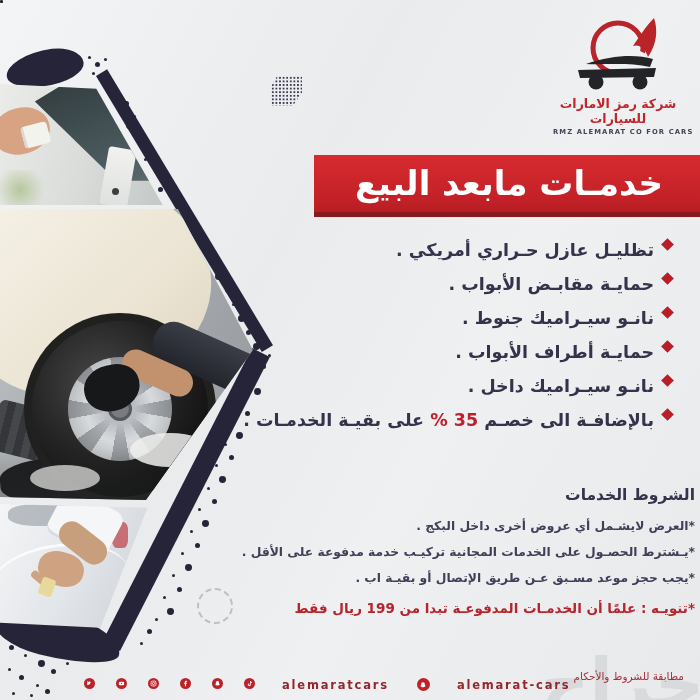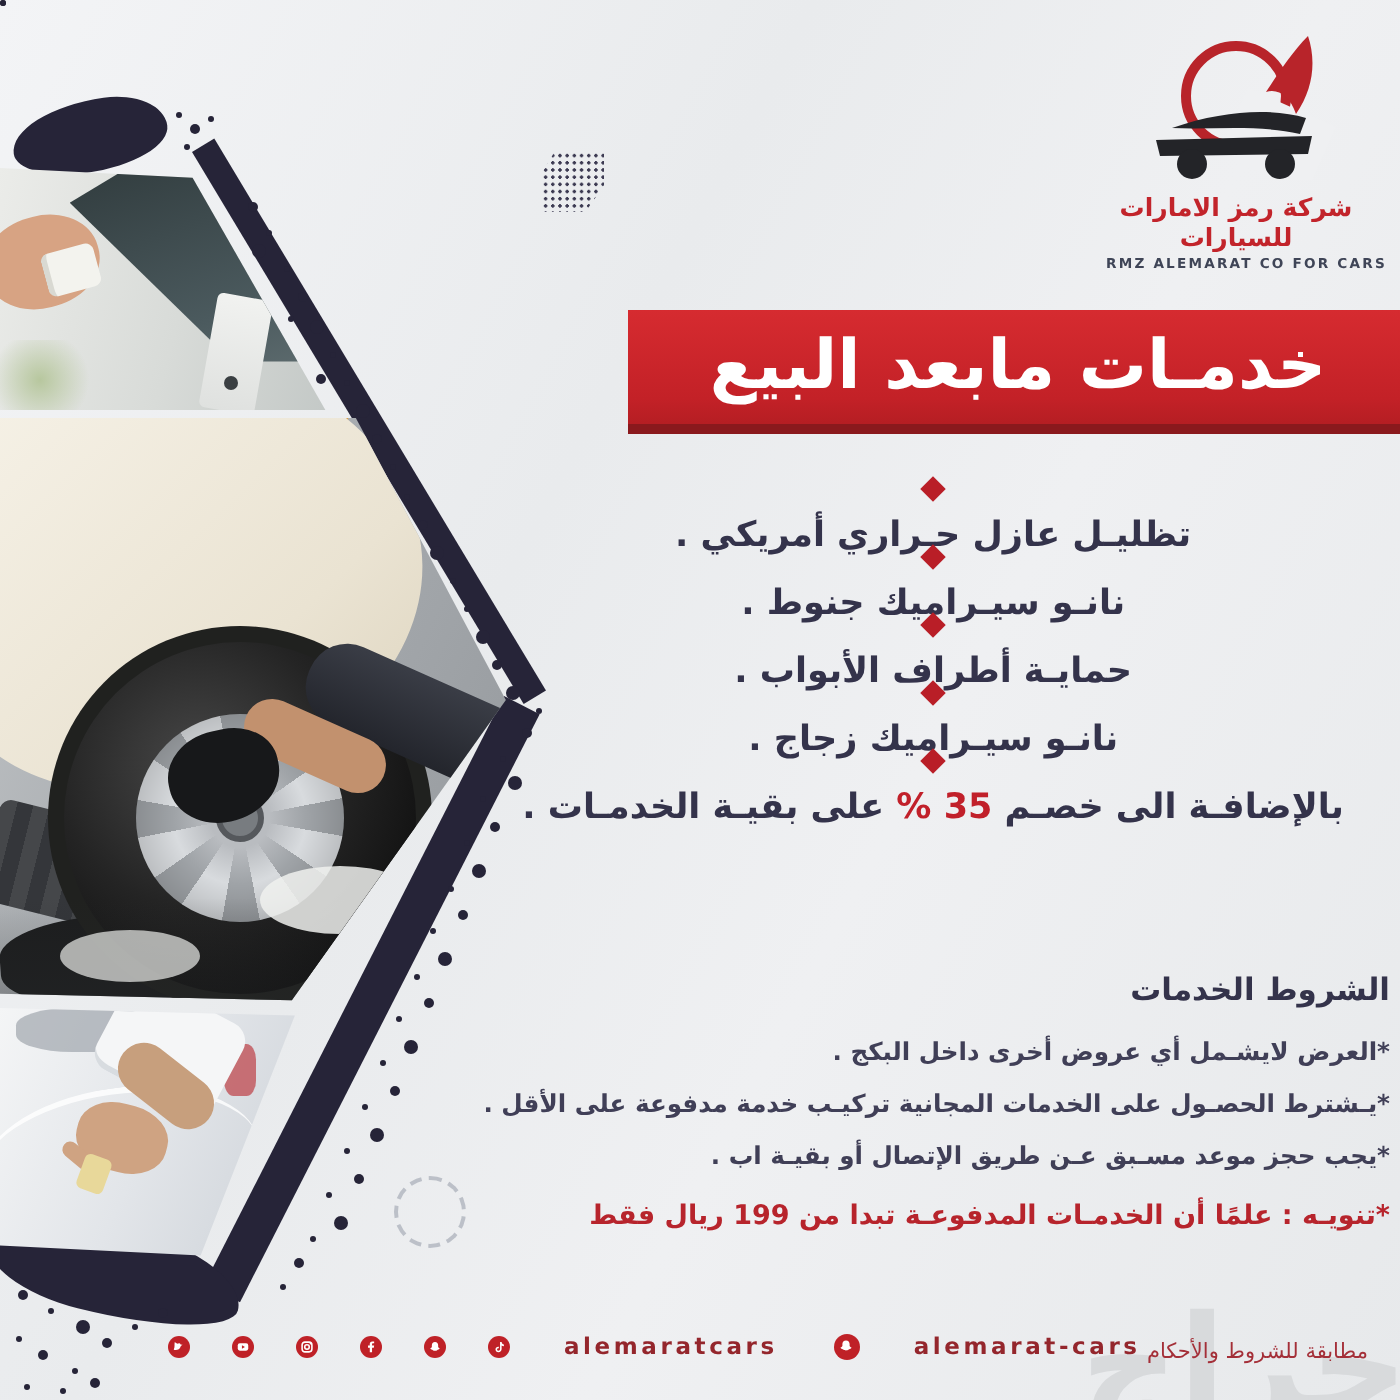--- a/index.html
+++ b/index.html
@@ -96,35 +96,35 @@
   .logo-name-en{color:#3f4557;font-size:6.8px;font-weight:bold;letter-spacing:1.1px;margin-top:2px;white-space:nowrap;}
 
   
   .banner{left:314px;top:155px;width:390px;height:57px;direction:rtl;text-align:center;
     background:linear-gradient(180deg,#d62b30 0%,#c32127 78%,#b51e23 100%);
     border-bottom:5px solid #8a191d;}
   .banner-title{color:#ffffff;font-weight:bold;font-size:34px;line-height:56px;}
 
   
   .services{right:28px;top:240px;direction:rtl;}
-  .service-row{display:flex;align-items:center;gap:9px;margin-bottom:13px;height:21px;flex-direction:column;}
+  .service-row{display:flex;gap:9px;margin-bottom:13px;height:21px;}
   .diamond{width:9px;height:9px;background:#b91e27;transform:rotate(45deg);flex:none;}
   .service-text{color:#34334b;font-weight:bold;font-size:17.5px;white-space:nowrap;}
   .hl-red{color:#c1202a;}
 
   
   .terms{right:5px;top:486px;width:420px;direction:rtl;text-align:right;}
   .terms-heading{color:#34334b;font-weight:bold;font-size:15.5px;margin-bottom:9px;}
   .terms-line{color:#403f57;font-weight:bold;font-size:12.3px;line-height:26px;white-space:nowrap;}
   .terms-note{color:#b7242c;font-weight:bold;font-size:13.5px;margin-top:9px;white-space:nowrap;}
   .caption{right:16px;top:670px;direction:rtl;color:#a42f38;font-weight:normal;font-size:10.5px;z-index:3;}
   .watermark{right:-4px;bottom:-18px;font-size:68px;font-weight:bold;color:#d8dadc;z-index:1;line-height:1;direction:rtl;}
 
   
-  .footer{left:84px;bottom:20px;display:flex;align-items:center;gap:21px;z-index:4;}
+  .footer{left:84px;bottom:8px;display:flex;gap:21px;z-index:4;}
   .soc{width:11px;height:11px;border-radius:50%;background:#bf2127;display:flex;align-items:center;justify-content:center;flex:none;}
   .soc svg{display:block;}
   .soc-big{width:13px;height:13px;}
   .handle{color:#94262c;font-weight:bold;font-size:11.5px;letter-spacing:1.8px;margin:0 7px 0 6px;white-space:nowrap;}
   .handle2{margin-left:6px;}
 </style>
 </head>
 <body>
 
 <div class="canvas">
@@ -196,29 +196,33 @@
     <div class="banner-title">خدمـات مابعد البيع</div>
   </div>
 
   <div class="abs services">
     <div class="service-row">
       <span class="diamond"></span>
       <span class="service-text">تظليـل عازل حـراري أمريكي .</span>
     </div>
     <div class="service-row">
       <span class="diamond"></span>
+      <span class="service-text">حمايـة مقابـض الأبواب .</span>
+    </div>
+    <div class="service-row">
+      <span class="diamond"></span>
       <span class="service-text">نانـو سيـراميك جنوط .</span>
     </div>
     <div class="service-row">
       <span class="diamond"></span>
       <span class="service-text">حمايـة أطراف الأبواب .</span>
     </div>
     <div class="service-row">
       <span class="diamond"></span>
-      <span class="service-text">نانـو سيـراميك زجاج .</span>
+      <span class="service-text">نانـو سيـراميك داخل .</span>
     </div>
     <div class="service-row">
       <span class="diamond"></span>
       <span class="service-text"><span>بالإضافـة الى خصـم </span><span class="hl-red">35 %</span><span> على بقيـة الخدمـات .</span></span>
     </div>
   </div>
 
   <div class="abs terms">
     <div class="terms-heading">الشروط الخدمات</div>
     <div class="terms-line">*العرض لايشـمل أي عروض أخرى داخل البكج .</div>

